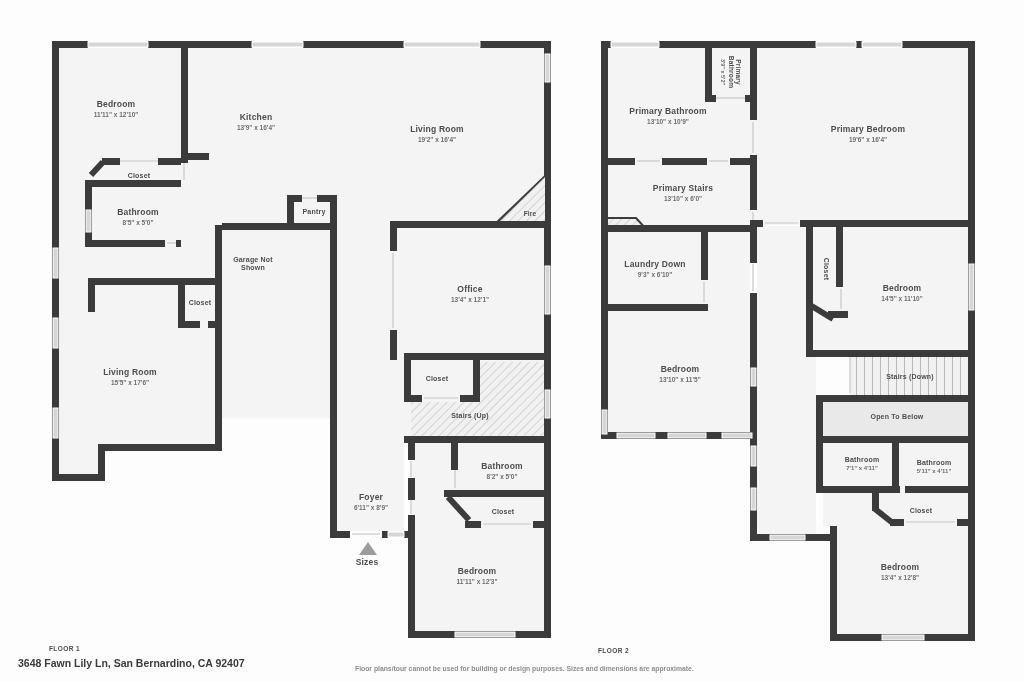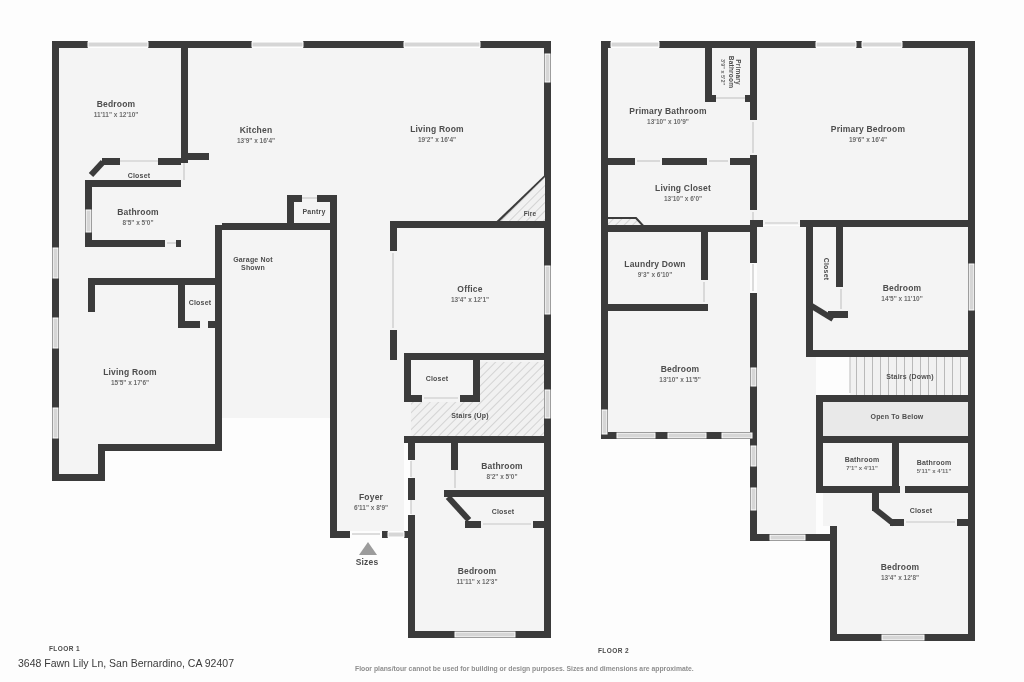--- a/index.html
+++ b/index.html
@@ -5,21 +5,21 @@
   html,body{margin:0;padding:0;background:#ffffff;}
   #stage{position:relative;width:1024px;height:682px;background:#fdfdfd;overflow:hidden;
          font-family:"Liberation Sans","DejaVu Sans",sans-serif;padding-left:48px;}
   #plan{position:absolute;left:0;top:0;}
   .lbl{position:absolute;transform:translate(-50%,-50%);text-align:center;white-space:nowrap;line-height:1.15;}
   .lbl.rot{transform:translate(-50%,-50%) rotate(90deg);}
   .rn{font-size:8.5px;font-weight:700;color:#4d4d4d;letter-spacing:.2px;}
   .rd{font-size:6.5px;font-weight:600;color:#6e6e6e;margin-top:1px;}
   .rn.small{font-size:7px;}
   .floor-tag{position:absolute;font-size:6.5px;font-weight:700;color:#4a4a4a;letter-spacing:.4px;}
-  .address{position:absolute;font-size:10.5px;font-weight:400;color:#3a3a3a;}
+  .address{position:absolute;font-size:10.5px;font-weight:700;color:#3a3a3a;}
   .disclaimer{position:absolute;font-size:6.8px;font-weight:700;color:#8e8e8e;}
   .brand{position:absolute;font-size:16px;font-weight:400;color:#c9c9c9;letter-spacing:1px;margin-top:37px;}
 </style>
 </head>
 <body>
 
 <div id="stage">
 
   <svg id="plan" width="1024" height="682" viewBox="0 0 1024 682">
     <defs>
@@ -204,21 +204,21 @@
     <g id="g-icons">
         <polygon points="500,221 545,221 545,177" fill="url(#hatch)"></polygon>
         <polygon points="368,542 359,555 377,555" fill="#9c9c9c"></polygon>
       </g>
   </svg>
 
   <div class="lbl" style="left:116px;top:109px">
     <div class="rn">Bedroom</div>
     <div class="rd">11'11" x 12'10"</div>
   </div>
-  <div class="lbl" style="left:256px;top:135px">
+  <div class="lbl" style="left:256px;top:122px">
     <div class="rn">Kitchen</div>
     <div class="rd">13'9" x 16'4"</div>
   </div>
   <div class="lbl" style="left:437px;top:134px">
     <div class="rn">Living Room</div>
     <div class="rd">19'2" x 16'4"</div>
   </div>
   <div class="lbl" style="left:139px;top:176px">
     <div class="rn small">Closet</div>
   </div>
@@ -279,21 +279,21 @@
   <div class="lbl rot" style="left:731px;top:72px">
     <div class="rn small" style="font-size:6.5px">Primary</div>
     <div class="rn small" style="font-size:6.5px">Bathroom</div>
     <div class="rd" style="font-size:5.5px">3'9" x 5'2"</div>
   </div>
   <div class="lbl" style="left:868px;top:134px">
     <div class="rn">Primary Bedroom</div>
     <div class="rd">19'6" x 16'4"</div>
   </div>
   <div class="lbl" style="left:683px;top:193px">
-    <div class="rn">Living Closet</div>
+    <div class="rn">Primary Stairs</div>
     <div class="rd">13'10" x 6'0"</div>
   </div>
   <div class="lbl" style="left:655px;top:269px">
     <div class="rn">Laundry Down</div>
     <div class="rd">9'3" x 6'10"</div>
   </div>
   <div class="lbl rot" style="left:826px;top:269px">
     <div class="rn small">Closet</div>
   </div>
   <div class="lbl" style="left:902px;top:293px">

